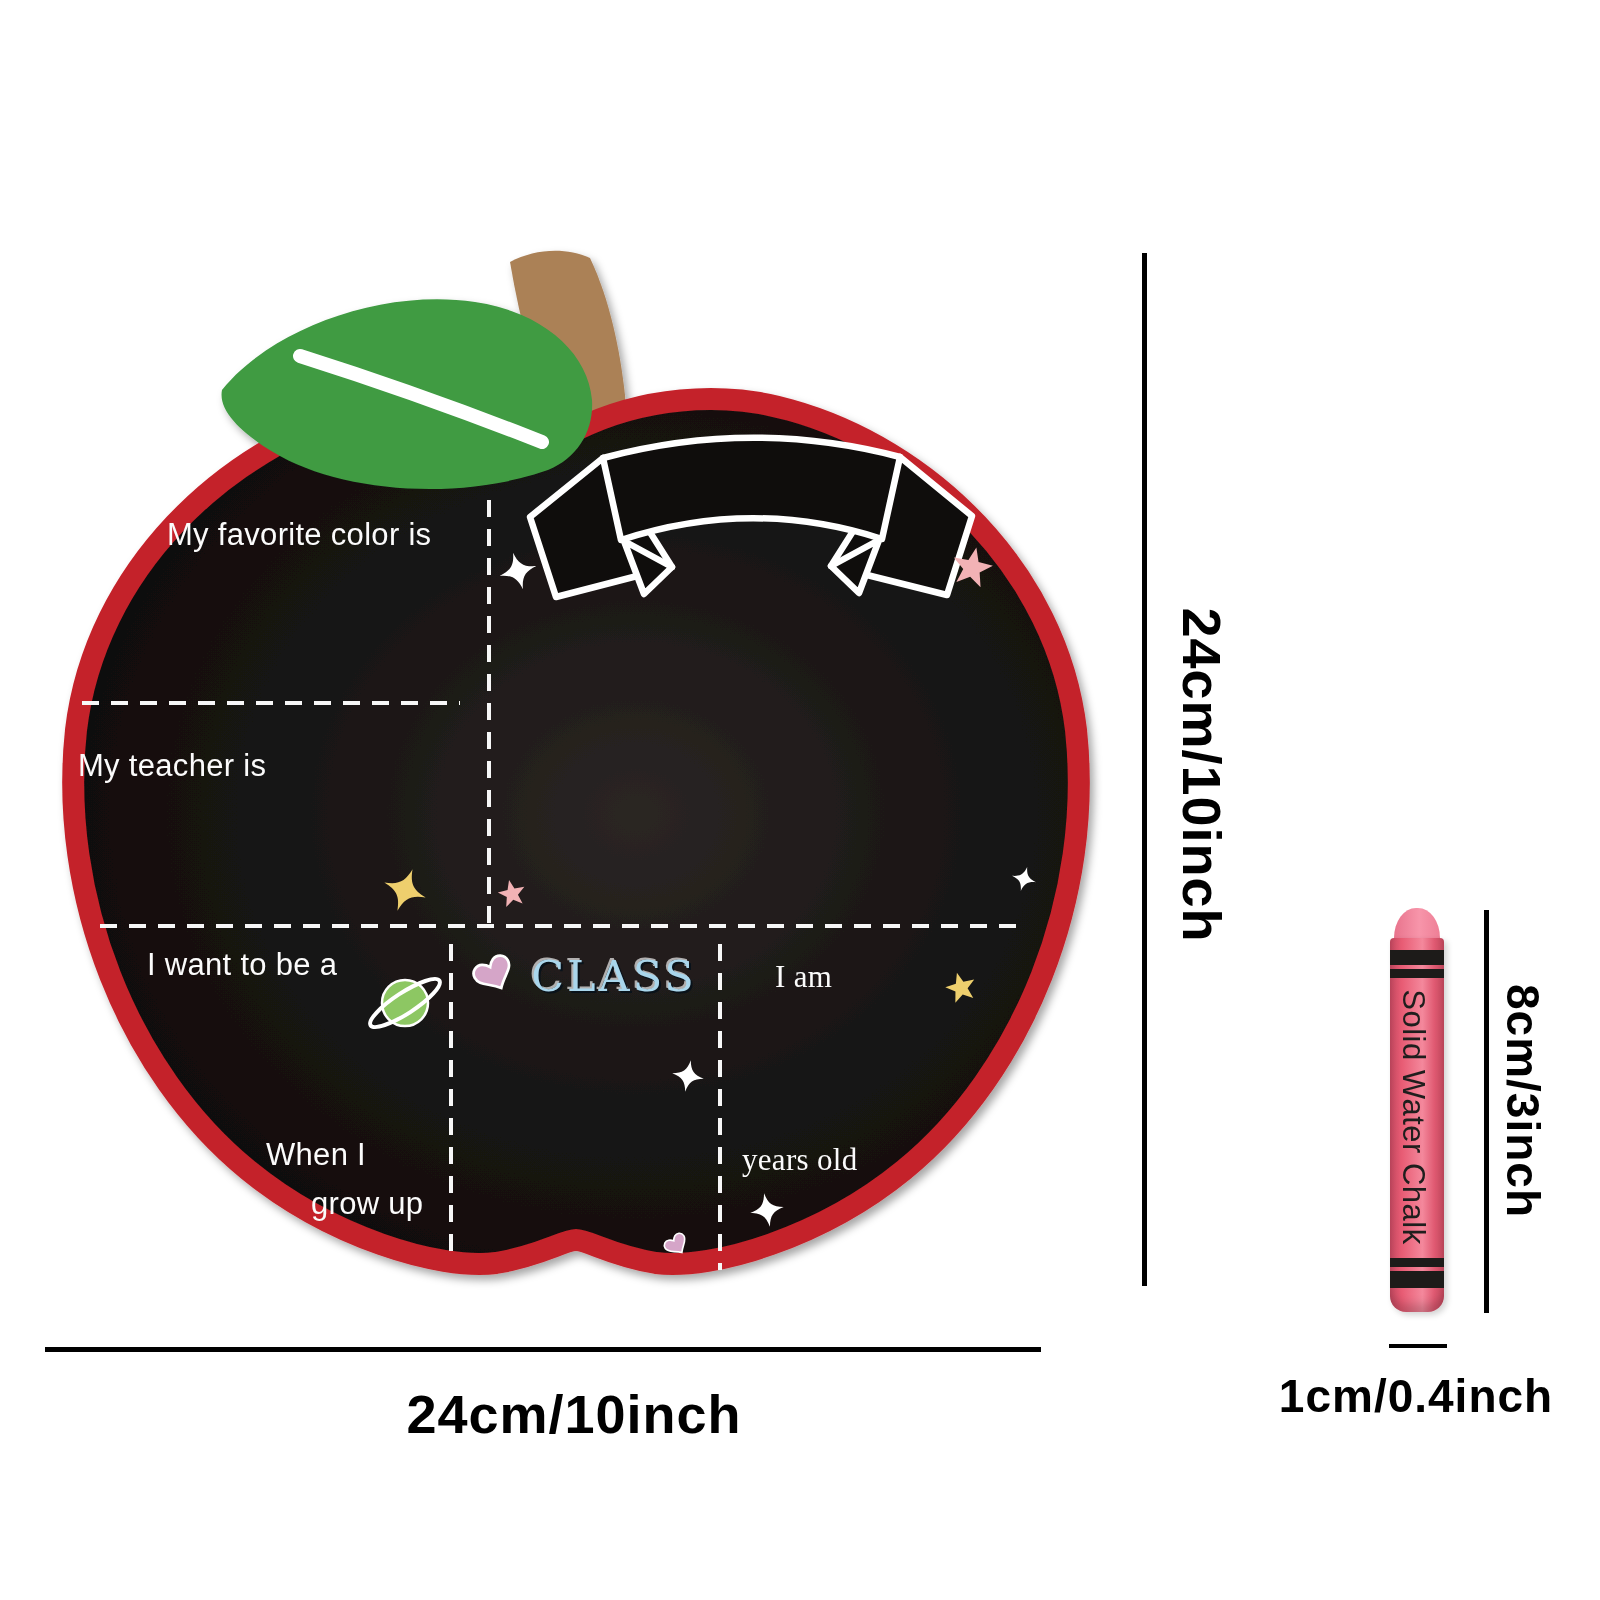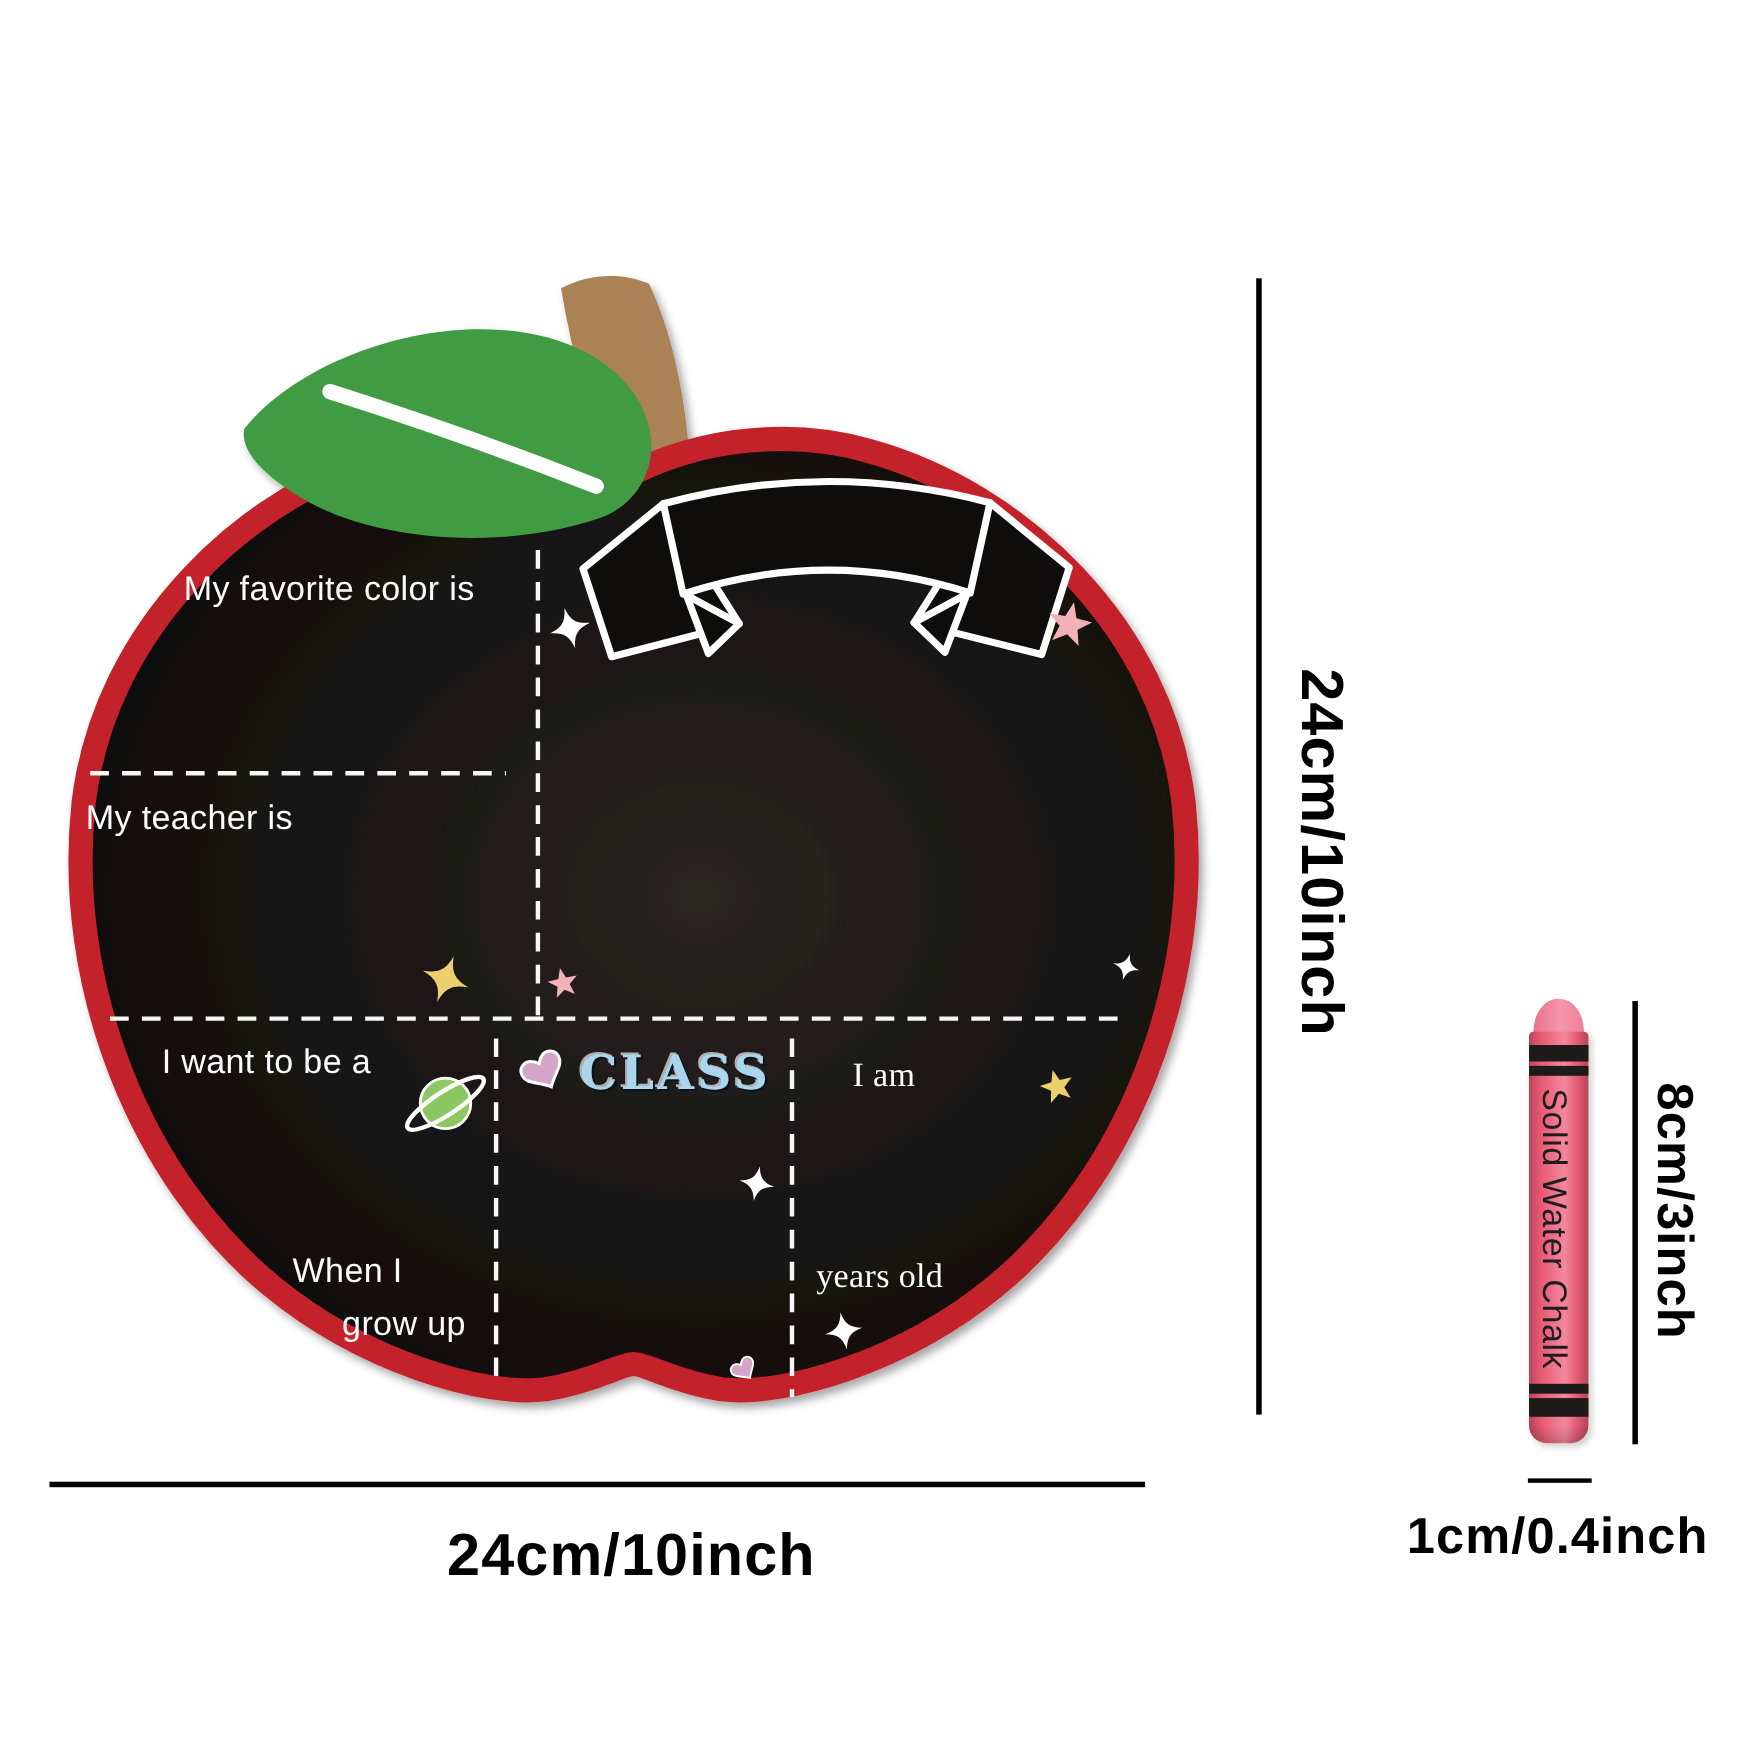--- a/index.html
+++ b/index.html
@@ -15,21 +15,21 @@
     letter-spacing:0.3px;white-space:nowrap;line-height:1.1;
   }
   .banner-word{
     position:absolute;transform:translateX(-50%);
     font-family:"DejaVu Serif",serif;font-weight:bold;font-size:46px;
     color:#eed9a0;letter-spacing:9px;white-space:nowrap;
     text-shadow:2px 2px 0 rgba(22,16,5,0.95),-1px -1px 0 rgba(22,16,5,0.8);
   }
   .class-word{
     position:absolute;transform:translateX(-50%);
-    font-family:"DejaVu Serif",serif;font-weight:bold;font-size:43px;
+    font-family:"DejaVu Serif",serif;font-weight:normal;font-size:43px;
     color:#a9d6ec;letter-spacing:3px;white-space:nowrap;
     text-shadow:2px 2px 0 rgba(8,18,26,0.95),-2px -2px 0 rgba(255,255,255,0.65);
   }
   
   .dim-line{position:absolute;background:#000;}
   .dim-label{
     position:absolute;transform:translate(-50%,-50%);
     font-weight:bold;color:#000;white-space:nowrap;letter-spacing:1px;
   }
   .dim-label.rot{transform:translate(-50%,-50%) rotate(90deg);}
@@ -132,21 +132,21 @@
       <use href="#heart" fill="#d5a5c8" stroke="#ffffff" stroke-width="2.2" transform="translate(476,978) rotate(-28) scale(1.25)"></use>
       <use href="#heart" fill="#d5a5c8" stroke="#ffffff" stroke-width="2.2" transform="translate(658,1247) rotate(-35) scale(0.75)"></use>
       <g transform="translate(385,1003)">
         <circle r="23" fill="#8dc763" stroke="#ffffff" stroke-width="2.5"></circle>
         <ellipse rx="41" ry="10.5" fill="none" stroke="#ffffff" stroke-width="4" transform="rotate(-33)"></ellipse>
       </g>
     </g>
   </svg>
 
   <div class="board-label" style="left:147px;top:518px;">My favorite color is</div>
-  <div class="board-label" style="left:58px;top:727px;">My teacher is</div>
+  <div class="board-label" style="left:58px;top:749px;">My teacher is</div>
   <div class="board-label" style="left:127px;top:948px;text-align:right;">I want to be a</div>
   <div class="board-label" style="left:755px;top:960px;font-family:Liberation Serif, serif;">I am</div>
   <div class="board-label" style="left:246px;top:1138px;">When I</div>
   <div class="board-label" style="left:291px;top:1187px;text-align:center;">grow up</div>
   <div class="board-label" style="left:722px;top:1143px;font-family:Liberation Serif, serif;">years old</div>
 
   <div class="class-word" style="left:594px;top:951px;">CLASS</div>
 
   <div class="dim-line" style="left:1122px;top:253px;width:5px;height:1033px;"></div>
   <div class="dim-label big rot" style="left:1182px;top:775px;">24cm/10inch</div>

